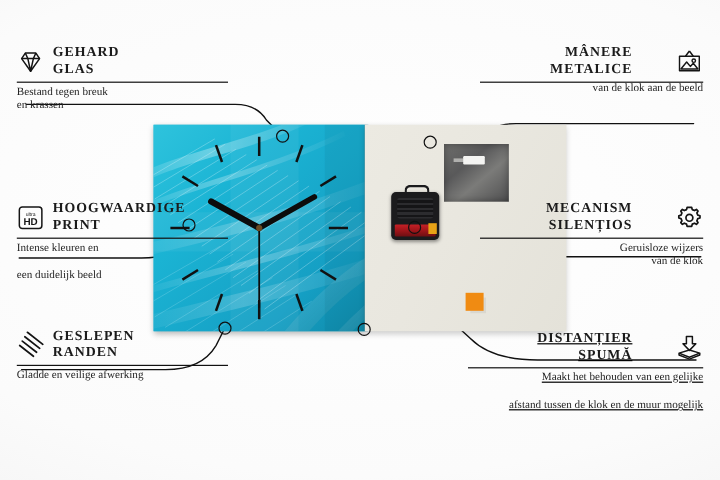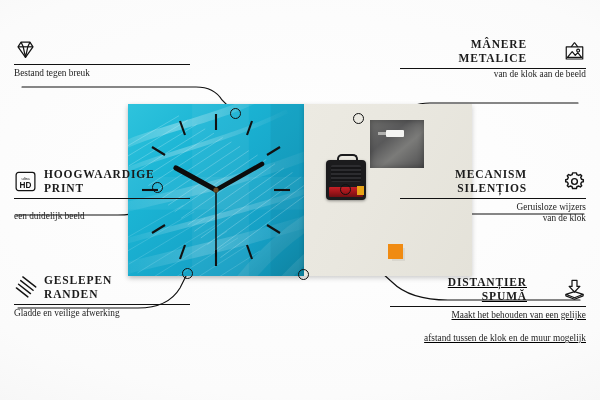--- a/index.html
+++ b/index.html
@@ -264,40 +264,46 @@
 
   <div class="feature left" id="f-glass">
     <div class="feat-head">
       <span class="icon">
         <svg viewBox="0 0 24 24" fill="none" stroke="#141414" stroke-width="1.3" stroke-linejoin="round">
           <path d="M4.2,9.2 L12,20.2 L19.8,9.2 L16.6,4.4 L7.4,4.4 Z"></path>
           <path d="M4.2,9.2 L19.8,9.2"></path>
           <path d="M7.4,4.4 L9.6,9.2 L12,20.2 L14.4,9.2 L16.6,4.4"></path>
         </svg>
       </span>
+      <div>
+        <div class="feat-title">GEHARD</div>
+        <div class="feat-title">GLAS</div>
+      </div>
     </div>
     <div class="feat-rule"></div>
     <div class="feat-desc">Bestand tegen breuk</div>
+    <div class="feat-desc" style="margin-top:0">en krassen</div>
   </div>
 
   <div class="feature left" id="f-print">
     <div class="feat-head">
       <span class="icon">
         <svg viewBox="0 0 24 24">
           <rect x="2.2" y="2.6" width="19.6" height="18.8" rx="2.6" fill="none" stroke="#141414" stroke-width="1.3"></rect>
           <text x="12" y="10.4" font-family="Liberation Sans, sans-serif" font-size="4.4" fill="#141414" text-anchor="middle">ultra</text>
           <text x="12" y="18.6" font-family="Liberation Sans, sans-serif" font-size="8.6" font-weight="bold" fill="#141414" text-anchor="middle">HD</text>
         </svg>
       </span>
       <div>
         <div class="feat-title">HOOGWAARDIGE</div>
         <div class="feat-title">PRINT</div>
       </div>
     </div>
     <div class="feat-rule"></div>
+    <div class="feat-desc">Intense kleuren en</div>
     <div class="feat-desc" style="margin-top:12px">een duidelijk beeld</div>
   </div>
 
   <div class="feature left" id="f-edges">
     <div class="feat-head">
       <span class="icon">
         <svg viewBox="0 0 24 24" stroke="#141414" stroke-linecap="round">
           <g stroke-width="1.5">
             <line x1="3" y1="5.0" x2="20" y2="5.0" transform="rotate(38 12 12)"></line>
             <line x1="3.6" y1="9.4" x2="20" y2="9.4" transform="rotate(38 12 12)"></line>

